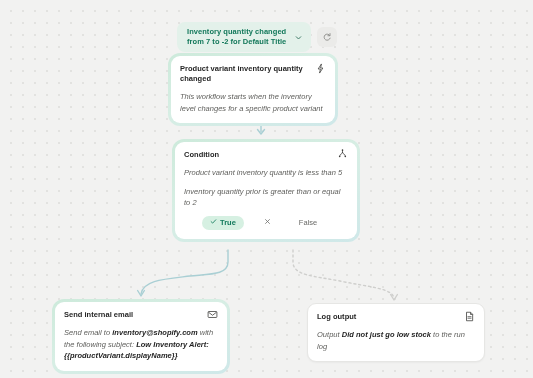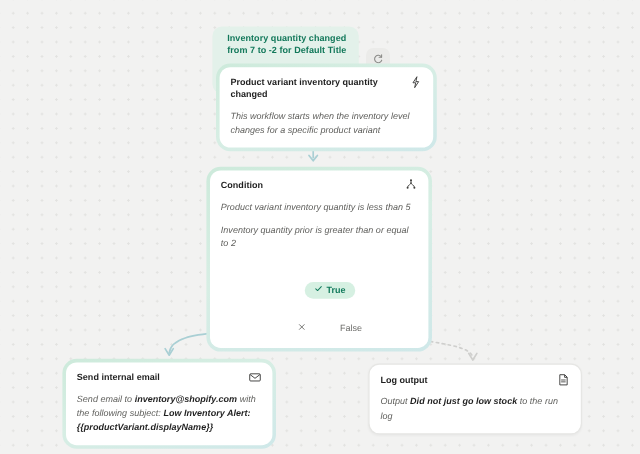--- a/index.html
+++ b/index.html
@@ -43,21 +43,20 @@
     gap: 6px;
   }
   .selector {
     display: flex;
     align-items: center;
     gap: 8px;
     background: #e3f1ea;
     border-radius: 8px;
     padding: 5px 8px 5px 10px;
     min-width: 104px;
-    flex-direction: column;
   }
   .selector-text {
     font-size: 7.5px;
     line-height: 10px;
     color: #12785a;
     font-weight: 600;
     white-space: pre-line;
     letter-spacing: 0.05px;
   }
   .chev {
@@ -132,23 +131,22 @@
     margin: 0 0 7px 0;
     font-style: italic;
   }
   .card-body p:last-child { margin-bottom: 0; }
 
   
   .branch-row {
     display: flex;
     align-items: center;
     gap: 18px;
-    margin-top: 26px;
+    margin-top: 7px;
     padding-left: 18px;
-    flex-direction: column;
   }
   .branch {
     display: inline-flex;
     align-items: center;
     gap: 3px;
     font-size: 7.5px;
     line-height: 11px;
   }
   .branch.true {
     background: #d6f0e2;
@@ -157,21 +155,21 @@
     padding: 1.5px 8px;
     font-weight: 600;
   }
   .branch.false {
     color: #6b6b68;
     padding: 1.5px 2px;
     gap: 28px;
   }
 
   
-  #trigger-node { left: 180px; top: 53px; width: 184px; }
+  #trigger-node { left: 168px; top: 53px; width: 170px; }
   #condition-node { left: 172px; top: 139px; width: 188px; }
   #email-node { left: 52px; top: 299px; width: 178px; }
   #log-node { left: 307px; top: 303px; width: 178px; }
 </style>
 </head>
 <body>
 
 <div class="canvas">
 
   <svg class="connectors" viewBox="0 0 533 378">

